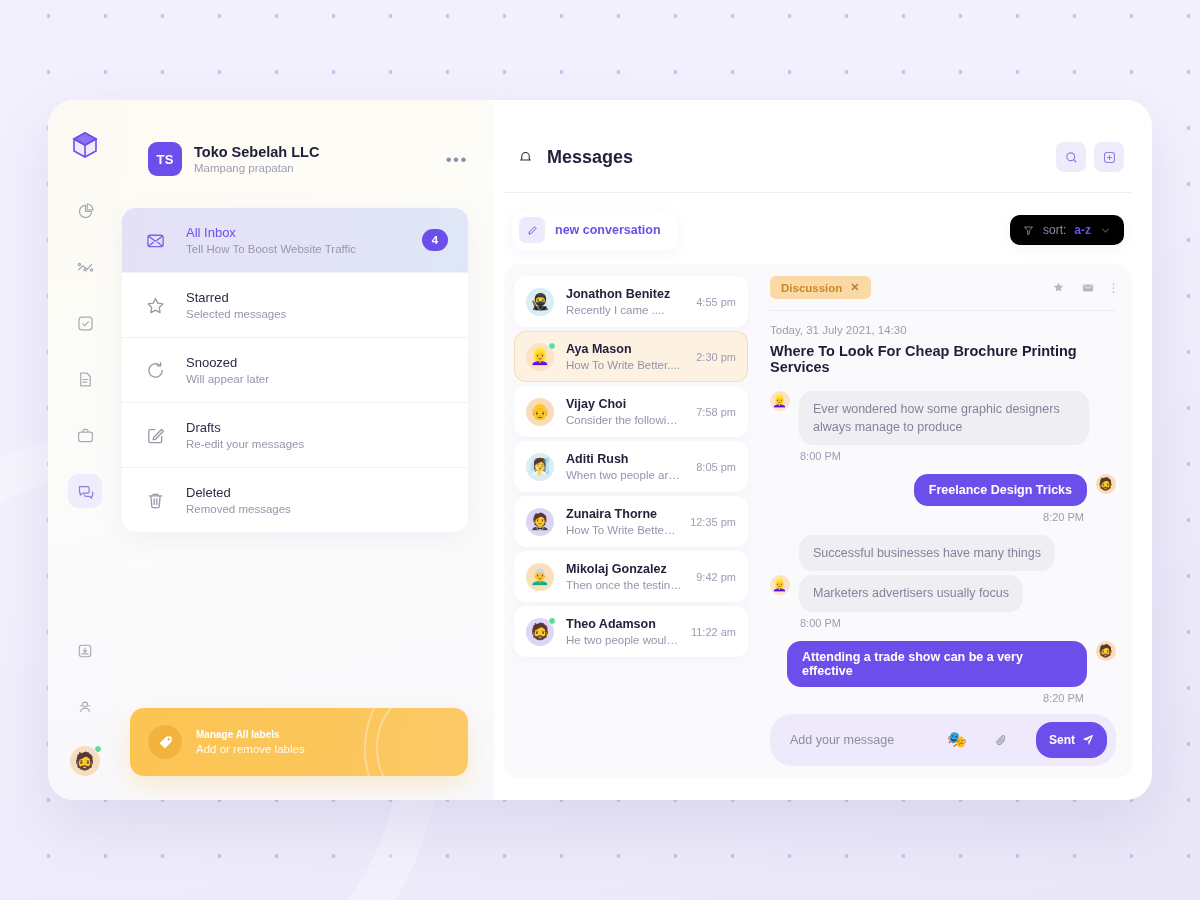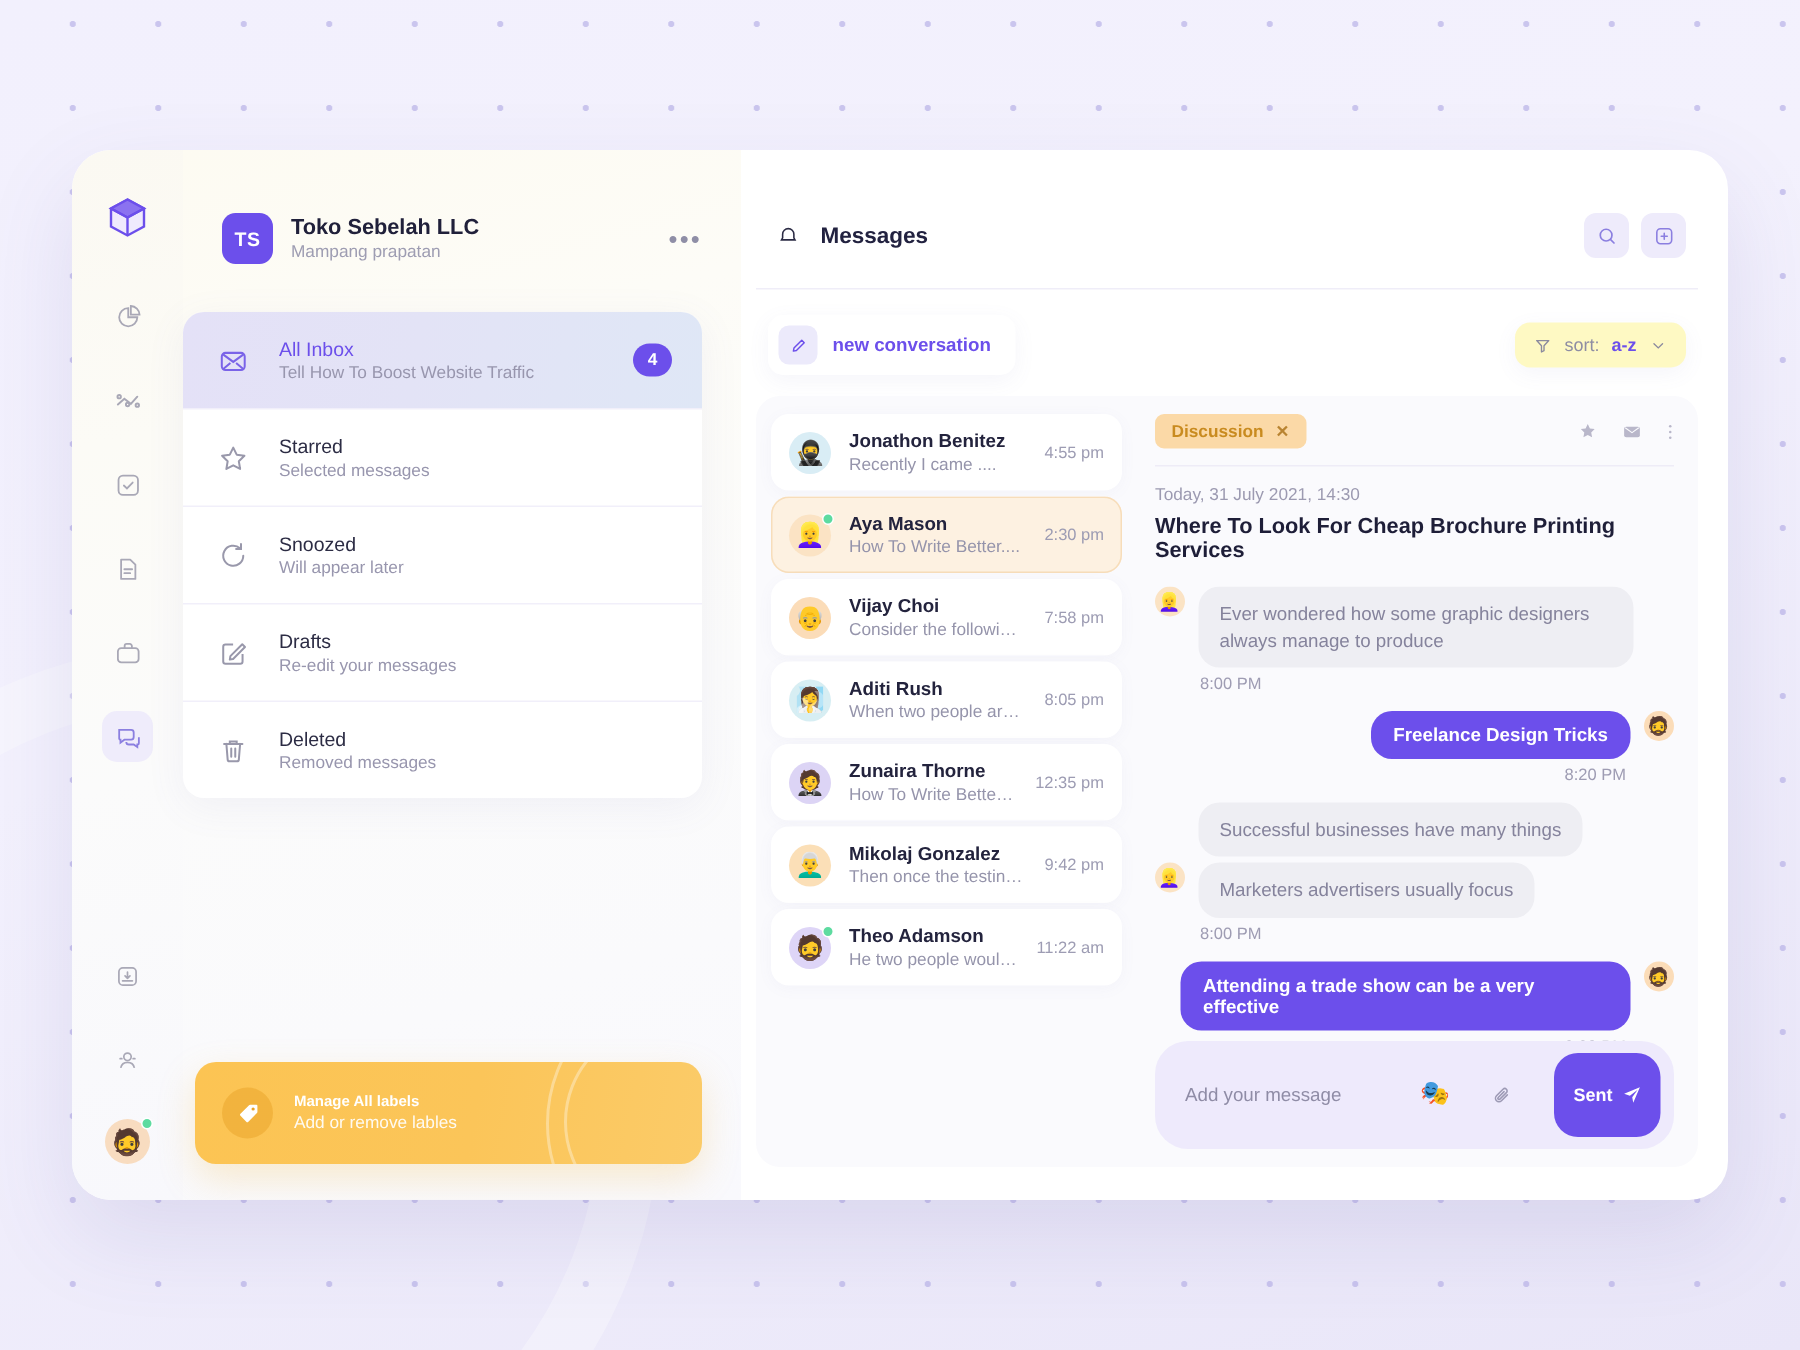--- a/index.html
+++ b/index.html
@@ -137,41 +137,41 @@
   .labels-s { font-size: 11.5px; color: #fff; opacity: .92; margin-top: 3px; z-index:1;}
 
   
   .msg-area { flex: 1; display: flex; flex-direction: column; padding: 42px 20px 22px 10px; min-width:0;}
   .msg-head { display: flex; align-items: center; padding: 0 8px 20px 8px; border-bottom: 1px solid #efedf8;}
   .msg-head-ic {
     width: 26px; height: 26px; border-radius: 7px; background: #fff;
     display: flex; align-items: center; justify-content: center; color: #2b2b44;
     margin-right: 9px;
   }
-  .msg-title { font-size: 15px; font-weight: 700; color: #222240; text-align: right; }
+  .msg-title { font-size: 18px; font-weight: 700; color: #222240; text-align: right; }
   .head-actions { margin-left: auto; display: flex; gap: 8px;}
   .head-btn {
     width: 30px; height: 30px; border-radius: 8px; background: #eeebfb;
     display: flex; align-items: center; justify-content: center; color: #8b7fe0;
   }
 
   .subbar { display: flex; align-items: center; padding: 17px 8px 14px;}
   .newconv {
     display: flex; align-items: center; gap: 10px;
     background: #fff; border-radius: 10px; padding: 7px 16px 7px 7px;
     box-shadow: 0 4px 14px rgba(120,110,180,.07);
   }
   .newconv-ic {
     width: 26px; height: 26px; border-radius: 7px; background: #eceafb;
     display: flex; align-items: center; justify-content: center; color: #6c4feb;
   }
   .newconv-t { font-size: 12.5px; font-weight: 700; color: #6c4feb;}
   .sortbox {
     margin-left: auto; display: flex; align-items: center; gap: 8px;
-    background: #fef9c3; border-radius: 10px; padding: 8px 12px;
+    background: #000000; border-radius: 10px; padding: 8px 12px;
     box-shadow: 0 4px 14px rgba(120,110,180,.07);
     color:#8b8a9e;
   }
   .sort-lbl { font-size: 12px; color: #8e8da3; }
   .sort-val { font-size: 12px; font-weight: 700; color: #6c4feb; }
 
   .panes { flex: 1; display: flex; background: #fafafd; border-radius: 16px; overflow: hidden; min-height:0;}
 
   
   .conv-list { width: 252px; flex: none; padding: 12px 8px 10px 10px; display: flex; flex-direction: column; gap: 4px; overflow:hidden;}
@@ -220,21 +220,21 @@
   .stamp.r { text-align: right; margin: 5px 32px 12px 0;}
   .typing { background: #eeeef3; border-radius: 14px; padding: 10px 14px; display: flex; gap: 6px; align-items: center;}
 
   .composer {
     margin-top: auto; background: #eeeafc; border-radius: 22px;
     display: flex; align-items: center; padding: 8px 9px 8px 20px; gap: 27px;
   }
   .composer-ph { flex: 1; font-size: 12.5px; color: #8f8ca6;}
   .send-btn {
     background: #6c4feb; color: #fff; font-size: 12px; font-weight: 700;
-    border-radius: 16px; padding: 21px 13px; display: flex; align-items: center; gap: 7px;
+    border-radius: 16px; padding: 11px 13px; display: flex; align-items: center; gap: 7px;
   }
   .emoji-btn { font-size: 16px; line-height:1;}
   .clip { color: #9d9ab5; }
   svg { display: block; }
 </style>
 </head>
 <body>
 
 <div class="dots"></div>
 <div class="bg-swoosh"></div>

